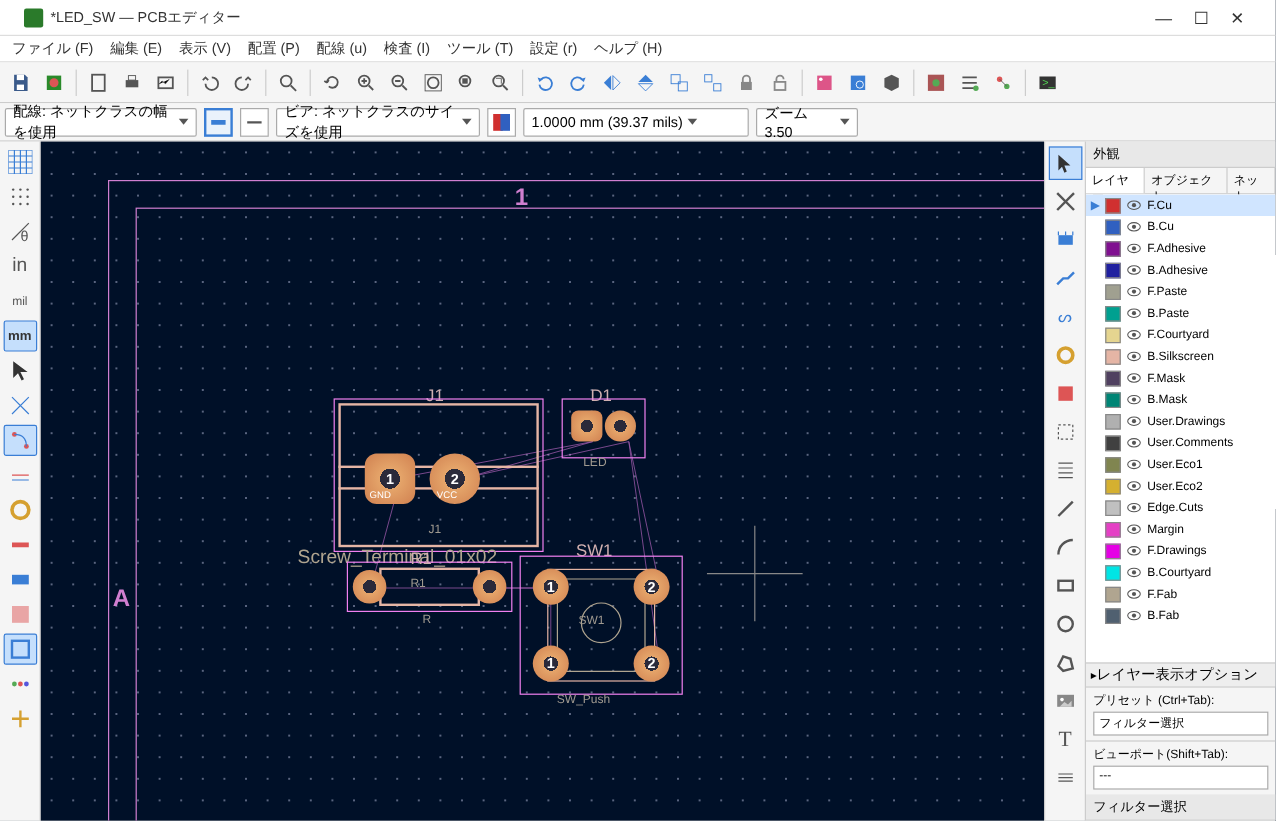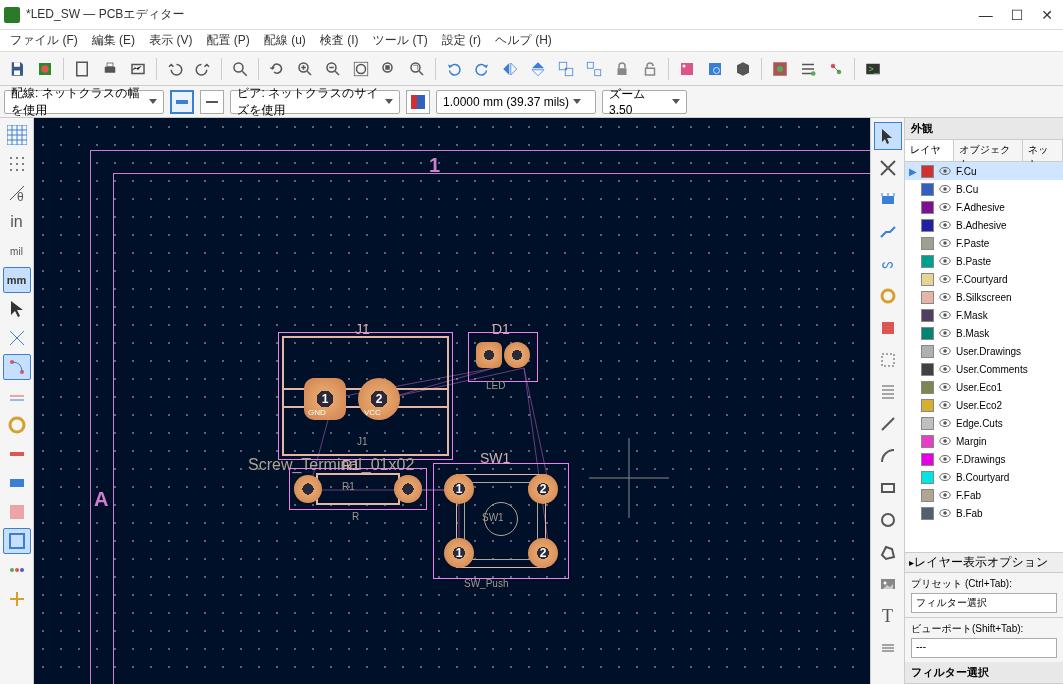--- a/index.html
+++ b/index.html
@@ -1,17 +1,17 @@
 <!DOCTYPE html>
 <html><head>
 <meta charset="utf-8">
 <style>
 *{box-sizing:border-box;margin:0;padding:0;font-family:"Segoe UI","Meiryo",sans-serif;font-size:12px}
 body{width:1063px;height:684px;background:#f0f0f0;overflow:hidden;position:relative}
-.titlebar{height:30px;background:#fff;display:flex;align-items:center;padding:0 4px;border-bottom:1px solid #ddd}
+.titlebar{height:30px;background:#fff;display:flex;align-items:center;padding:0 20px;border-bottom:1px solid #ddd}
 .titlebar .appicon{width:16px;height:16px;background:#2a7a2a;border-radius:2px;margin-right:6px}
 .titlebar .title{flex:1;color:#333}
 .winctrl{display:flex;gap:18px;margin-right:6px}
 .winctrl span{color:#333;font-size:14px}
 .menubar{height:22px;background:#fff;display:flex;align-items:center;padding:0 4px;gap:2px;border-bottom:1px solid #ddd}
 .menubar span{padding:2px 6px;color:#333}
 .toolbar1{height:34px;background:#f5f5f5;display:flex;align-items:center;padding:0 4px;gap:2px;border-bottom:1px solid #ccc}
 .tbtn{width:26px;height:26px;display:flex;align-items:center;justify-content:center;border-radius:2px}
 .tbtn svg{width:18px;height:18px}
 .sep{width:1px;height:22px;background:#ccc;margin:0 3px}
@@ -33,21 +33,21 @@
 .comp .pad{position:absolute;border-radius:50%;background:radial-gradient(circle,#2a2a3a 28%,#e5a56a 28%,#d08050 100%);display:flex;align-items:center;justify-content:center;color:#fff;font-size:10px;font-weight:bold}
 .comp .padsq{border-radius:15%}
 .comp .silktext{position:absolute;color:#d0b0b0;font-size:14px;white-space:nowrap}
 .comp .fabtext{position:absolute;color:#a09a90;font-size:10px;white-space:nowrap}
 .ratsnest{position:absolute;stroke:#f080f0;stroke-width:0.6;fill:none;opacity:0.7;pointer-events:none}
 .cursorcross{position:absolute;stroke:#888;stroke-width:1}
 .rightbar{width:34px;background:#f5f5f5;border-left:1px solid #ccc;display:flex;flex-direction:column;align-items:center;padding-top:4px;gap:4px}
 .rightbar .rbtn{width:28px;height:28px;display:flex;align-items:center;justify-content:center}
 .rightbar .rbtn.sel{background:#c5dffc;border:1px solid #3a7ed5}
 .rightpanel{width:159px;background:#f5f5f5;border-left:1px solid #ccc;display:flex;flex-direction:column;overflow:hidden}
-.rightpanel .hdr{height:22px;background:#e8e8e8;display:flex;align-items:center;padding:0 6px;font-weight:bold;border-bottom:1px solid #ccc;font-size:11px}
+.rightpanel .hdr{height:22px;background:#e8e8e8;display:flex;align-items:center;padding:0 6px;font-weight:normal;border-bottom:1px solid #ccc;font-size:11px}
 .tabs{display:flex;height:22px;border-bottom:1px solid #ccc}
 .tabs .tab{padding:3px 5px;font-size:10px;border-right:1px solid #ccc}
 .tabs .tab.active{background:#fff}
 .layerlist{flex:1;overflow-y:auto;background:#fff}
 .layerrow{display:flex;align-items:center;height:18px;padding:0 4px;gap:4px}
 .layerrow.sel{background:#d0e5ff}
 .layerrow .tri{width:8px;color:#3a7ed5;font-size:10px}
 .layerrow .sw{width:13px;height:13px;border:1px solid #888}
 .layerrow .eye{width:14px;height:14px}
 .layerrow .nm{font-size:10px;flex:1;white-space:nowrap;overflow:hidden}
@@ -287,21 +287,21 @@
   <div class="dropdown" style="width:170px">
       <span>ビア: ネットクラスのサイズを使用</span>
       <span class="arr"></span>
     </div>
   <div class="sqbtn">
       <svg width="18" height="18">
         <rect x="2" y="2" width="8" height="14" fill="#d03030"></rect>
         <rect x="8" y="2" width="8" height="14" fill="#3060c0"></rect>
       </svg>
     </div>
-  <div class="dropdown" style="width:160px">
+  <div class="dropdown" style="width:188px">
       <span>1.0000 mm (39.37 mils)</span>
       <span class="arr"></span>
     </div>
   <div class="dropdown" style="width:85px">
       <span>ズーム 3.50</span>
       <span class="arr"></span>
     </div>
 </div>
 
 <div class="main">

